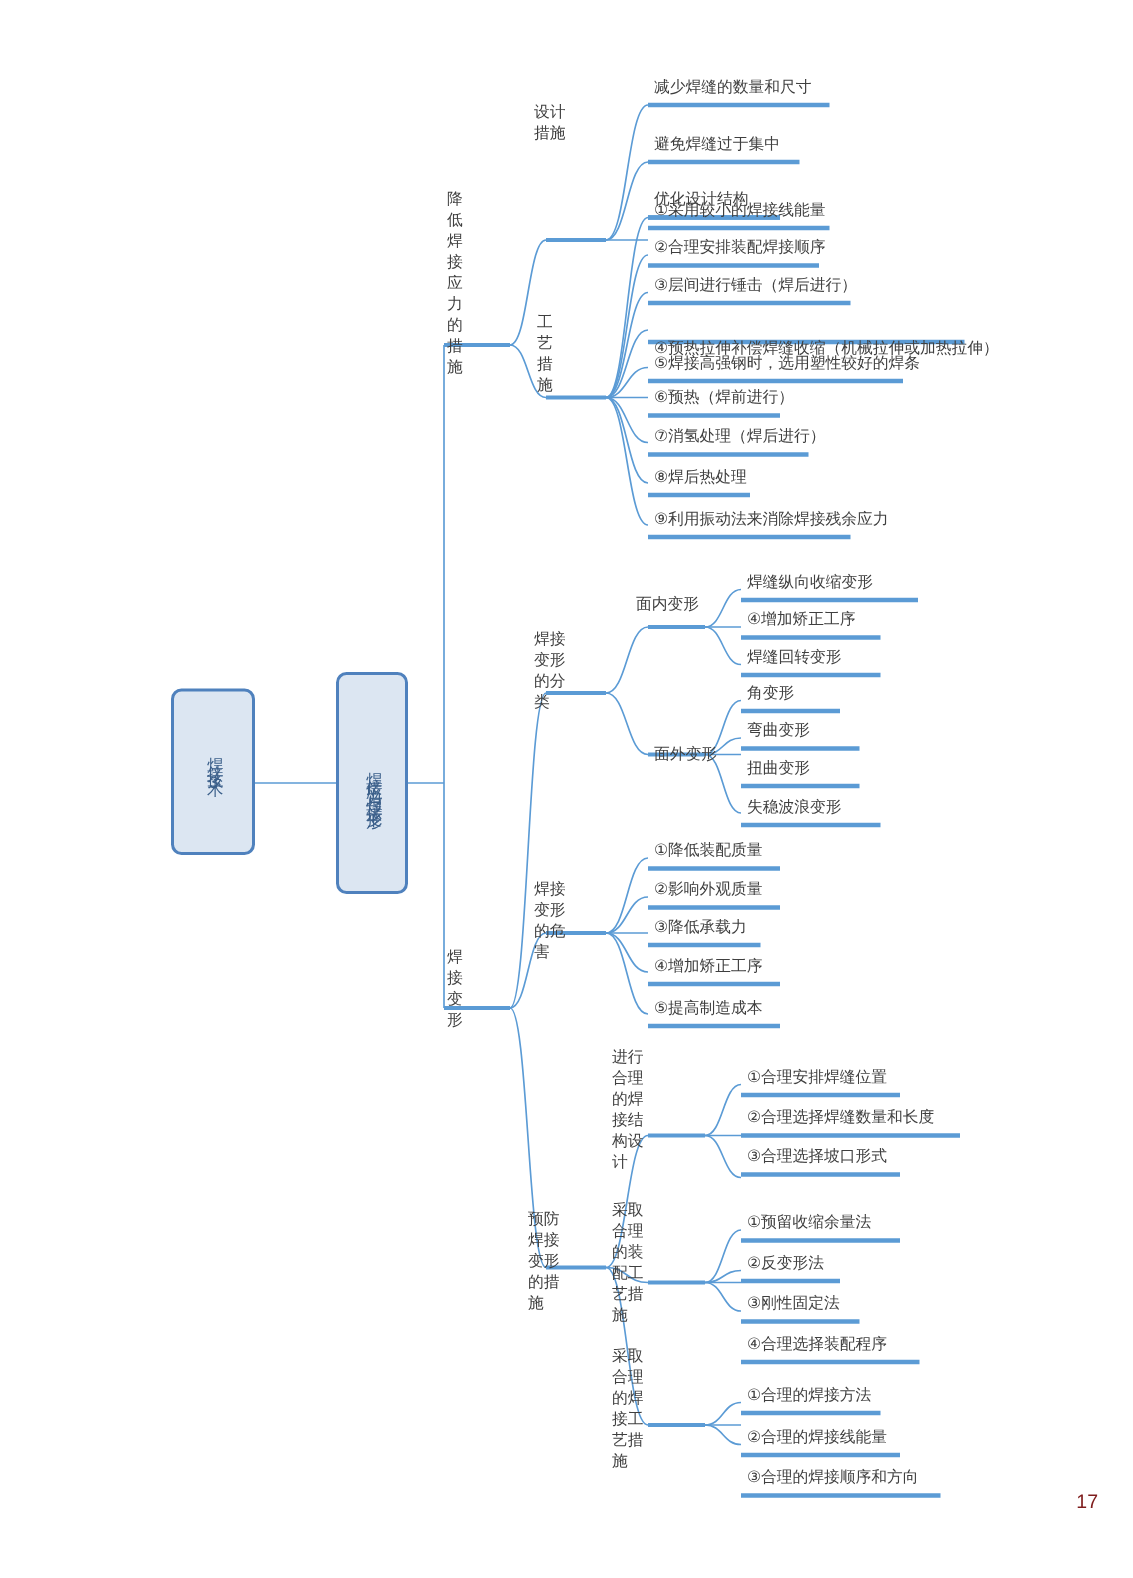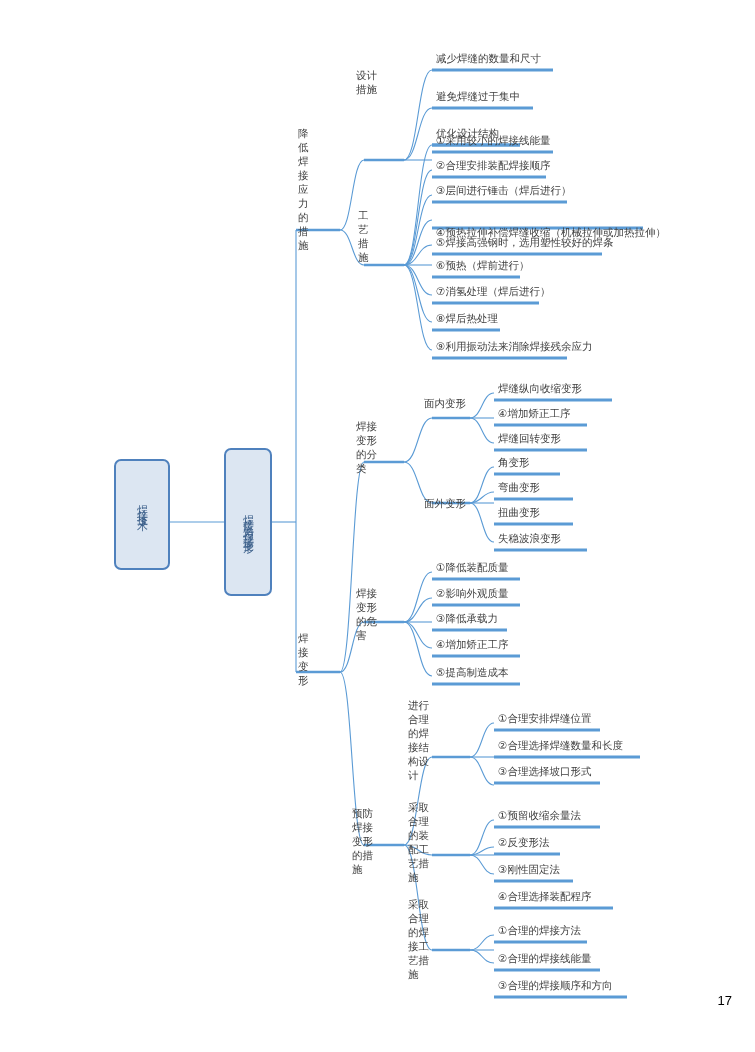--- a/index.html
+++ b/index.html
@@ -60,21 +60,21 @@
     line-height: 13px;
     color: #3f3f3f;
     white-space: nowrap;
   }
   
   .pageno {
     position: absolute;
     right: 23px;
     bottom: 44px;
     font-size: 13px;
-    color: #000000;
+    color: #7f1d1d;
   }
 </style>
 </head>
 <body>
 
 <div id="canvas">
 
   <svg class="links" viewBox="0 0 755 1052" xmlns="http://www.w3.org/2000/svg">
     <g fill="none" stroke="#5b9bd5" stroke-width="1.1">
 
@@ -249,21 +249,21 @@
 接
 变
 形</div>
 
   <div class="vlabel" style="left:356px; top:419px; width:28px;">焊接
 变形
 的分
 类</div>
 
   <div class="vlabel" style="left:424px; top:396px; width:50px; writing-mode:horizontal-tb;">面内变形</div>
-  <div class="vlabel" style="left:424px; top:496px; width:50px; writing-mode:horizontal-tb;">面外变形</div>
+  <div class="vlabel" style="left:436px; top:496px; width:50px; writing-mode:horizontal-tb;">面外变形</div>
 
   <div class="leaf" style="left:498px; top:382px;">焊缝纵向收缩变形</div>
   <div class="leaf" style="left:498px; top:407px;">④增加矫正工序</div>
   <div class="leaf" style="left:498px; top:432px;">焊缝回转变形</div>
 
   <div class="leaf" style="left:498px; top:456px;">角变形</div>
   <div class="leaf" style="left:498px; top:481px;">弯曲变形</div>
   <div class="leaf" style="left:498px; top:506px;">扭曲变形</div>
   <div class="leaf" style="left:498px; top:532px;">失稳波浪变形</div>
 

